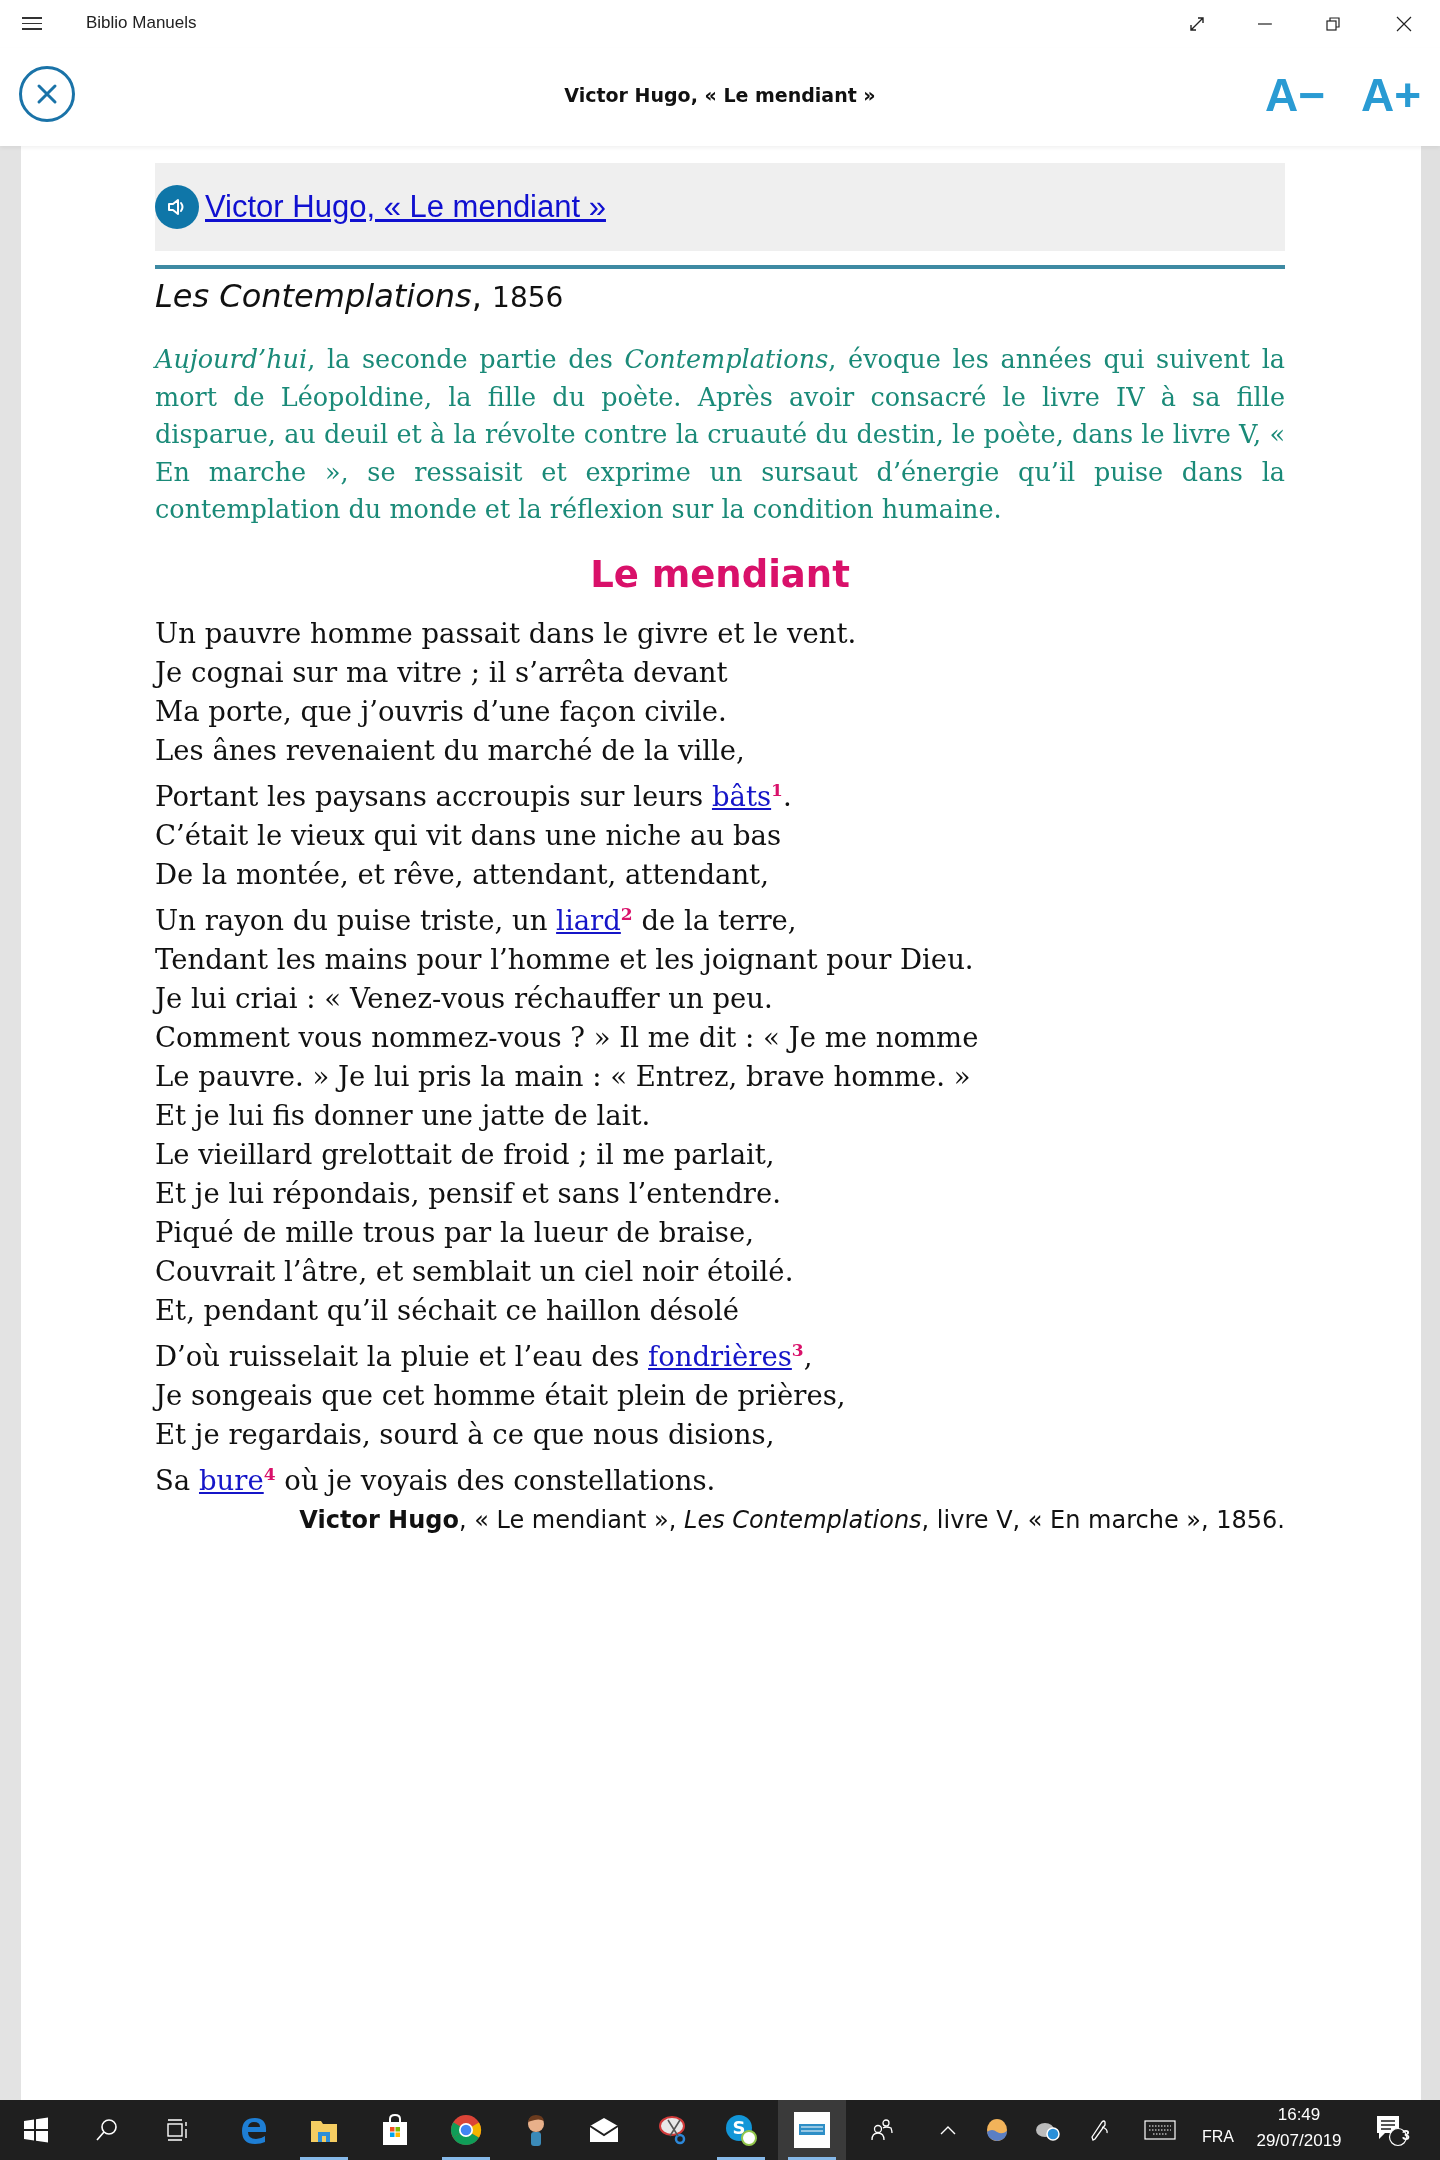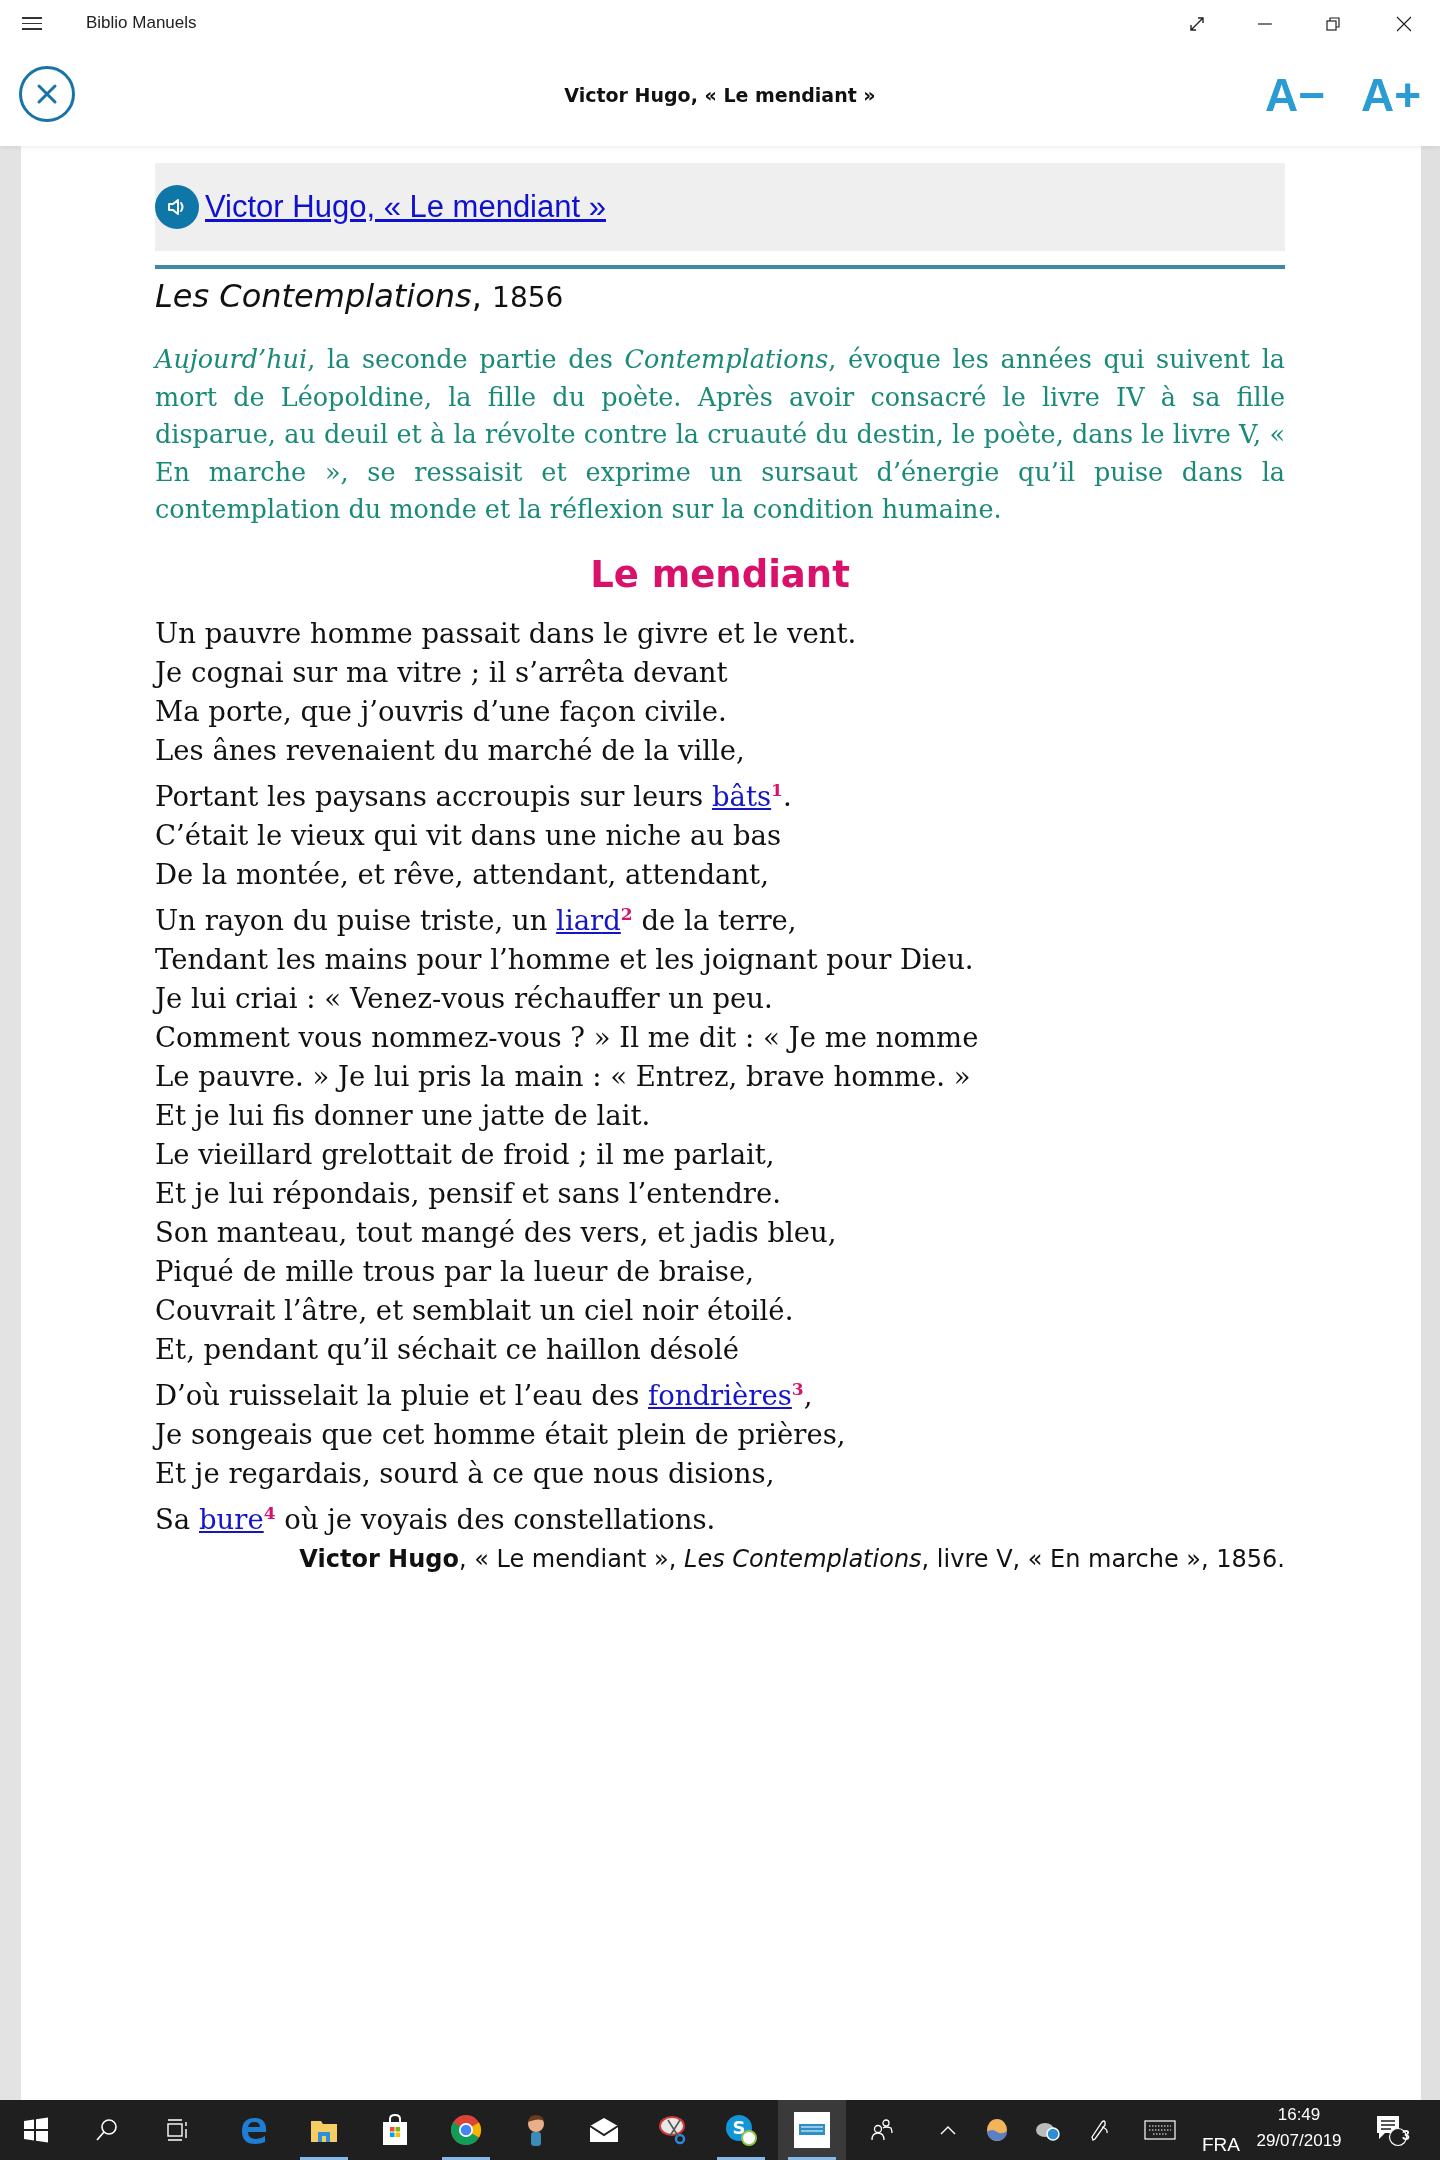--- a/index.html
+++ b/index.html
@@ -117,21 +117,20 @@
       <div class="v">C’était le vieux qui vit dans une niche au bas</div>
       <div class="v">De la montée, et rêve, attendant, attendant,</div>
       <div class="v tall"><span>Un rayon du puise triste, un </span><a>liard</a><sup>2</sup><span> de la terre,</span></div>
       <div class="v">Tendant les mains pour l’homme et les joignant pour Dieu.</div>
       <div class="v">Je lui criai : « Venez-vous réchauffer un peu.</div>
       <div class="v">Comment vous nommez-vous ? » Il me dit : « Je me nomme</div>
       <div class="v">Le pauvre. » Je lui pris la main : « Entrez, brave homme. »</div>
       <div class="v">Et je lui fis donner une jatte de lait.</div>
       <div class="v">Le vieillard grelottait de froid ; il me parlait,</div>
       <div class="v">Et je lui répondais, pensif et sans l’entendre.</div>
-      <div class="v">Son manteau, tout mangé des vers, et jadis bleu,</div>
       <div class="v">Piqué de mille trous par la lueur de braise,</div>
       <div class="v">Couvrait l’âtre, et semblait un ciel noir étoilé.</div>
       <div class="v">Et, pendant qu’il séchait ce haillon désolé</div>
       <div class="v tall"><span>D’où ruisselait la pluie et l’eau des </span><a>fondrières</a><sup>3</sup><span>,</span></div>
       <div class="v">Je songeais que cet homme était plein de prières,</div>
       <div class="v">Et je regardais, sourd à ce que nous disions,</div>
       <div class="v tall"><span>Sa </span><a>bure</a><sup>4</sup><span> où je voyais des constellations.</span></div>
     </div>
 
   <div class="source"><b>Victor Hugo</b><span>, « Le mendiant », </span><i>Les Contemplations</i><span>, livre V, « En marche », 1856.</span></div>
@@ -254,21 +253,21 @@
     <svg width="24" height="24" viewBox="0 0 24 24">
         <path d="M5 22 L4 19 L14 4 Q16 2 17 4 L17 7 L7 21 Z M14 9 Q20 11 19 15" stroke="#fff" stroke-width="1.3" fill="none"></path>
       </svg>
   </div>
   <div class="tb-item" style="left:1128px;width:64px">
     <svg width="32" height="20" viewBox="0 0 32 20">
         <rect x="1" y="1" width="30" height="18" stroke="#fff" stroke-width="1.2" fill="none"></rect>
         <path d="M5 6 H27 M5 10 H27 M9 14 H23" stroke="#fff" stroke-width="1" stroke-dasharray="1.5 1.5"></path>
       </svg>
   </div>
-  <div class="tray-text" style="left:1202px;top:34px;font-size:19px">FRA</div>
+  <div class="tray-text" style="left:1202px;top:28px;font-size:16px">FRA</div>
   <div class="tray-text" style="left:1253px;top:5px;width:92px;text-align:center;font-size:17px;cursor:pointer">
     <div>16:49</div>
     <div style="margin-top:6px">29/07/2019</div>
   </div>
   <div class="tb-item" style="left:1362px;width:58px">
     <svg width="34" height="34" viewBox="0 0 34 34">
         <path d="M3 3 H25 V20 H11 L5 26 V20 H3 Z" fill="#fff"></path>
         <path d="M7 8 H21 M7 12 H21 M7 16 H17" stroke="#1f1f1f" stroke-width="1.4"></path>
         <circle cx="24" cy="24" r="8.5" fill="#1f1f1f" stroke="#fff" stroke-width="1.2"></circle>
       </svg>

